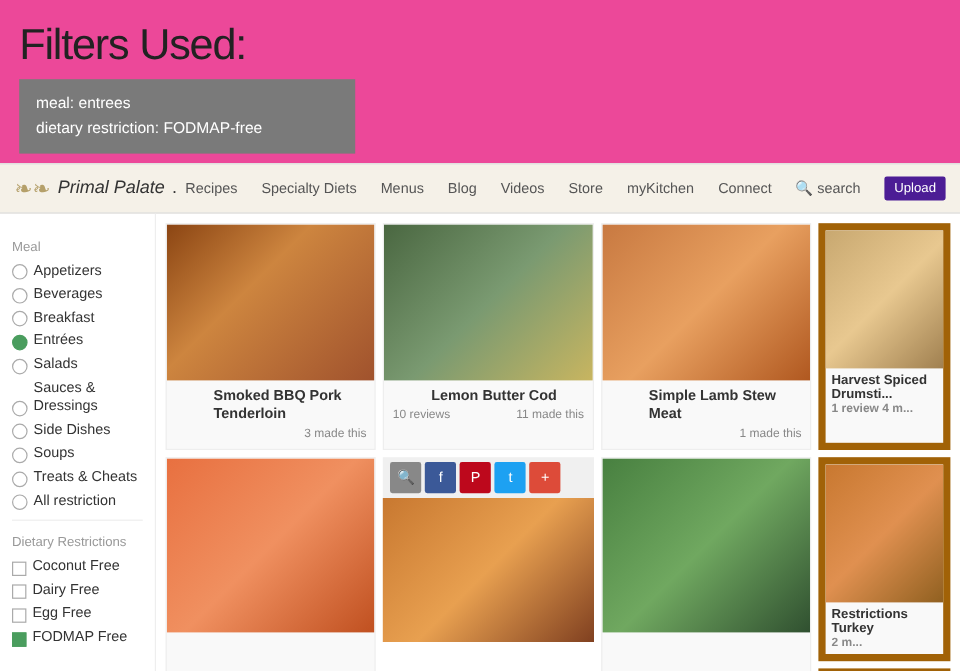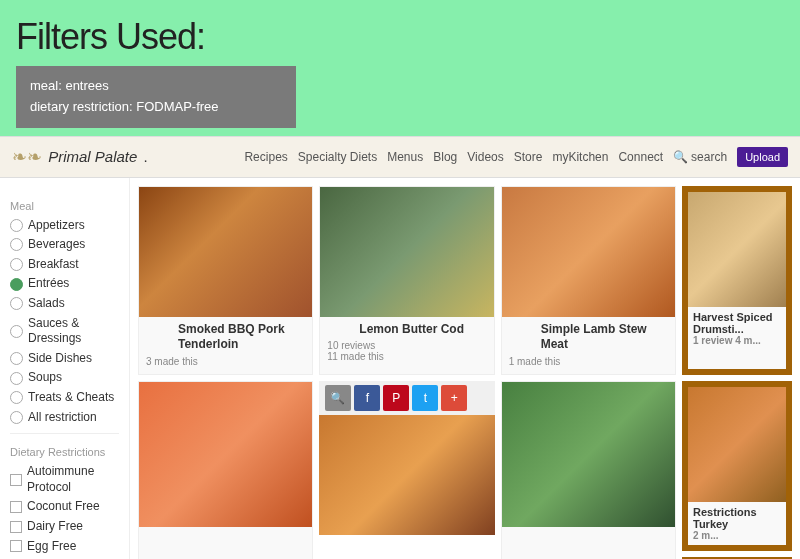--- a/index.html
+++ b/index.html
@@ -1,56 +1,56 @@
 <!DOCTYPE html>
 <html><head>
   <meta charset="utf-8">
   <style>
     * { box-sizing: border-box; margin: 0; padding: 0; }
     body { font-family: Arial, sans-serif; background: #fff; width: 800px; overflow-x: hidden; }
 
     
-    .filters-header { padding: 16px 16px 8px 16px; background: #86efac; }
+    .filters-header { padding: 16px 16px 8px 16px; background: #ec4899; }
     .filters-title { font-size: 36px; font-weight: 300; color: #222; letter-spacing: -1px; }
     .filters-applied { background: #7a7a7a; color: #fff; padding: 10px 14px; margin-top: 8px; display: inline-block; font-size: 13px; line-height: 1.6; min-width: 280px; }
 
     
     .navbar { background: #f5f1e8; border-top: 1px solid #ddd; border-bottom: 1px solid #ddd; display: flex; align-items: center; padding: 0 12px; height: 42px; }
     .brand { display: flex; align-items: center; gap: 6px; flex: 0 0 auto; }
     .brand-icon { font-size: 18px; color: #b5a06a; }
     .brand-name { font-size: 15px; color: #333; font-style: italic; }
     .brand-dot { color: #333; font-size: 15px; }
-    .nav-links { display: flex; gap: 10px; margin-left: auto; align-items: center; font-size: 12px; color: #555; justify-content: space-between; }
+    .nav-links { display: flex; gap: 20px; margin-left: auto; align-items: center; font-size: 12px; color: #555; justify-content: space-between; }
     .nav-link { cursor: pointer; }
     .nav-search { display: flex; align-items: center; gap: 3px; cursor: pointer; }
     .nav-upload { background: #4c1d95; color: #fff; padding: 4px 8px; font-size: 11px; border-radius: 2px; cursor: pointer; }
 
     
     .main { display: flex; }
 
     
     .sidebar { width: 130px; flex-shrink: 0; padding: 10px 10px; font-size: 12px; color: #333; border-right: 1px solid #eee; }
     .sidebar-section-title { font-size: 11px; color: #999; margin-bottom: 6px; margin-top: 12px; }
-    .sidebar-item { display: flex; align-items: center; gap: 5px; margin-bottom: 4px; cursor: pointer; }
+    .sidebar-item { display: flex; align-items: flex-end; gap: 5px; margin-bottom: 4px; cursor: pointer; }
     .radio-circle { width: 13px; height: 13px; border-radius: 50%; border: 1.5px solid #aaa; flex-shrink: 0; background: #fff; }
     .radio-circle.active { background: #4a9d5e; border-color: #4a9d5e; }
     .checkbox-sq { width: 12px; height: 12px; border: 1.5px solid #aaa; flex-shrink: 0; background: #fff; }
     .checkbox-sq.active { background: #4a9d5e; border-color: #4a9d5e; }
     .sidebar-label { line-height: 1.3; }
     .sidebar-divider { height: 1px; background: #eee; margin: 8px 0; }
 
     
     .content { flex: 1; padding: 8px; display: grid; grid-template-columns: repeat(3, 1fr) 110px; gap: 6px; overflow: hidden; }
 
     
     .recipe-card { background: #f9f9f9; border: 1px solid #eee; cursor: pointer; overflow: hidden; }
     .recipe-img-placeholder { width: 100%; height: 130px; background: #ccc; }
     .recipe-info { padding: 5px 7px 7px; }
     .recipe-title { font-size: 12px; color: #333; font-weight: 600; line-height: 1.3; margin-bottom: 3px; margin-left: 32px; }
-    .recipe-meta { font-size: 10px; color: #888; display: flex; justify-content: space-between; flex-direction: column; }
+    .recipe-meta { font-size: 10px; color: #888; display: flex; justify-content: space-between; }
 
     
     .share-bar { display: flex; align-items: center; gap: 3px; padding: 4px 6px; background: #f0f0f0; }
     .share-btn { width: 26px; height: 26px; border-radius: 2px; display: flex; align-items: center; justify-content: center; font-size: 12px; color: #fff; cursor: pointer; }
     .share-search { background: #888; }
     .share-fb { background: #3b5998; }
     .share-pin { background: #bd081c; }
     .share-tw { background: #1da1f2; }
     .share-plus { background: #dd4b39; }
 
@@ -152,24 +152,20 @@
       <div class="radio-circle"></div>
       <span class="sidebar-label">All restriction</span>
     </div>
 
     <div class="sidebar-divider"></div>
 
     <div class="sidebar-section-title">Dietary Restrictions</div>
 
     <div class="sidebar-item">
       <div class="checkbox-sq"></div>
-      <span class="sidebar-label">Autoimmune Protocol</span>
-    </div>
-    <div class="sidebar-item">
-      <div class="checkbox-sq"></div>
       <span class="sidebar-label">Coconut Free</span>
     </div>
     <div class="sidebar-item">
       <div class="checkbox-sq"></div>
       <span class="sidebar-label">Dairy Free</span>
     </div>
     <div class="sidebar-item">
       <div class="checkbox-sq"></div>
       <span class="sidebar-label">Egg Free</span>
     </div>

